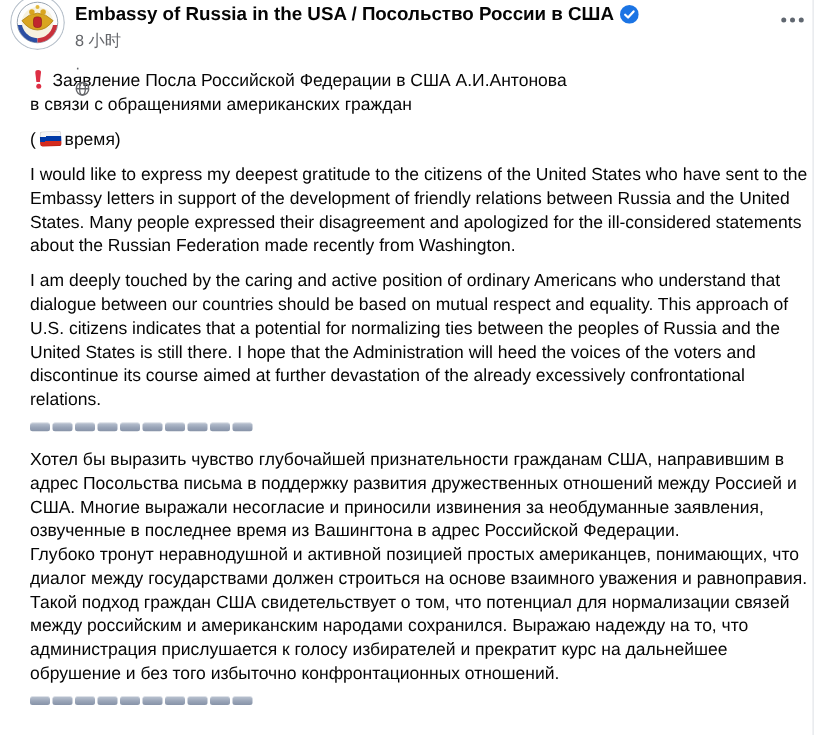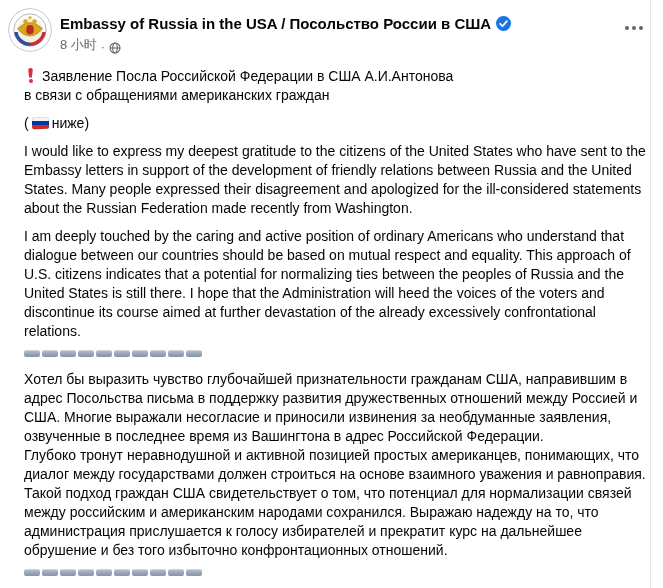--- a/index.html
+++ b/index.html
@@ -1,27 +1,27 @@
 <!DOCTYPE html>
 <html><head>
 <meta charset="utf-8">
 <style>
   html,body{margin:0;padding:0;}
   body{
     width:663px;height:588px;overflow:hidden;background:#ffffff;
     font-family:"Liberation Sans",sans-serif;color:#050505;position:relative;
   }
   
-  .header{position:relative;display:flex;align-items:flex-start;padding:0 28px 0 8px;height:48px;margin-top:12px;}
+  .header{position:relative;display:flex;align-items:flex-start;padding:0 28px 0 8px;height:48px;}
   .avatar{width:44px;height:44px;flex:0 0 44px;margin-top:-4px;cursor:pointer;}
   .header-info{margin-left:8px;padding-top:3px;min-width:0;}
   .page-name-row{display:flex;align-items:center;gap:5px;}
   .page-name{font-size:15px;font-weight:700;color:#050505;white-space:nowrap;cursor:pointer;}
   .badge{flex:0 0 auto;display:inline-flex;}
-  .meta-row{display:flex;align-items:flex-end;gap:4px;margin-top:4px;font-size:13px;color:#65676b;}
+  .meta-row{display:flex;align-items:flex-start;gap:4px;margin-top:4px;font-size:13px;color:#65676b;flex-direction:column;}
   .meta-time{cursor:pointer;}
   .more-btn{position:absolute;right:14px;top:6px;display:flex;gap:3px;padding:8px 6px;cursor:pointer;border-radius:50%;}
   .more-btn .dot{width:4px;height:4px;border-radius:50%;background:#606770;}
   
   .content{padding:7px 12px 0 24px;font-size:14px;line-height:19px;color:#050505;}
   .para{margin:0 0 9px 0;}
   .pre{white-space:pre-line;}
   
   .excl-icon{display:inline-block;width:13px;height:15px;position:relative;margin-right:5px;vertical-align:-2px;}
   .excl-icon::before{content:"";position:absolute;left:4px;top:0;width:5px;height:9.5px;background:#dd2e44;
@@ -96,21 +96,21 @@
 
 <div class="content">
 
   <div class="para">
     <span class="excl-icon"></span><span class="pre">Заявление Посла Российской Федерации в США А.И.Антонова
 в связи с обращениями американских граждан</span>
   </div>
 
 
   <div class="para">
-    <span>(</span><span class="ru-flag"></span><span>ниже)</span>
+    <span>(</span><span class="ru-flag"></span><span>время)</span>
   </div>
 
   <div class="para">I would like to express my deepest gratitude to the citizens of the United States who have sent to the Embassy letters in support of the development of friendly relations between Russia and the United States. Many people expressed their disagreement and apologized for the ill-considered statements about the Russian Federation made recently from Washington.</div>
 
   <div class="para">I am deeply touched by the caring and active position of ordinary Americans who understand that dialogue between our countries should be based on mutual respect and equality. This approach of U.S. citizens indicates that a potential for normalizing ties between the peoples of Russia and the United States is still there. I hope that the Administration will heed the voices of the voters and discontinue its course aimed at further devastation of the already excessively confrontational relations.</div>
 
   <div class="divider"><span class="dash"></span><span class="dash"></span><span class="dash"></span><span class="dash"></span><span class="dash"></span><span class="dash"></span><span class="dash"></span><span class="dash"></span><span class="dash"></span><span class="dash"></span></div>
 
   <div class="para pre">Хотел бы выразить чувство глубочайшей признательности гражданам США, направившим в адрес Посольства письма в поддержку развития дружественных отношений между Россией и США. Многие выражали несогласие и приносили извинения за необдуманные заявления, озвученные в последнее время из Вашингтона в адрес Российской Федерации.
 Глубоко тронут неравнодушной и активной позицией простых американцев, понимающих, что диалог между государствами должен строиться на основе взаимного уважения и равноправия. Такой подход граждан США свидетельствует о том, что потенциал для нормализации связей между российским и американским народами сохранился. Выражаю надежду на то, что администрация прислушается к голосу избирателей и прекратит курс на дальнейшее обрушение и без того избыточно конфронтационных отношений.</div>

